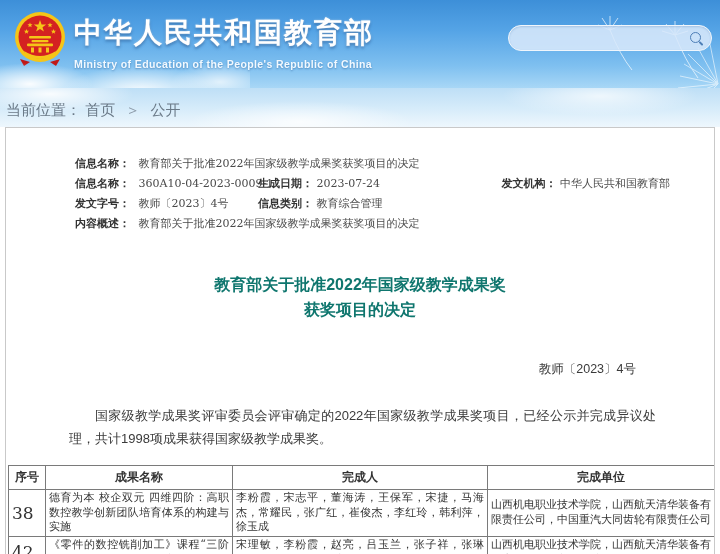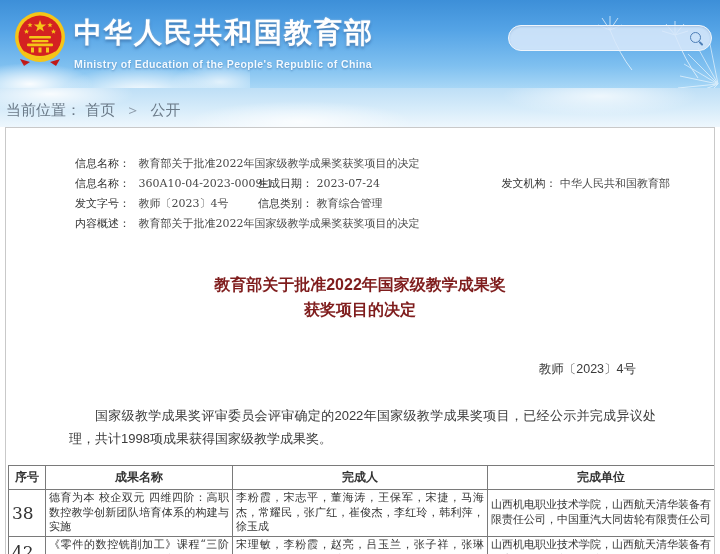--- a/index.html
+++ b/index.html
@@ -46,28 +46,28 @@
   .breadcrumb a { color:#6b7a88; text-decoration:none; cursor:pointer; }
   .crumb-sep { margin:0 6px; color:#8a98a6; }
 
   
   .content { position:absolute; left:5px; top:127px; width:710px; height:427px;
     background:#fff; border:1px solid #c9c9c9; border-bottom:none; overflow:hidden; }
 
   .info { padding:26px 0 0 69px; font-size:11px; color:#4a4a4a;
     font-family:"DejaVu Serif","Liberation Serif",serif; }
   .info-row { line-height:20px; white-space:nowrap; }
-  .info-label { font-weight:normal; color:#333; display:inline-block; }
+  .info-label { font-weight:bold; color:#333; display:inline-block; }
   .w-label { width:60px; }
   .info-val1 { display:inline-block; width:116px; }
   .info-val2 { display:inline-block; width:120px; }
   .gap-mid { display:inline-block; width:58px; }
 
   .doc-title { margin-top:38px; text-align:center; font-size:16px; font-weight:bold;
-    color:#7f1d1d; line-height:25px; }
+    color:#0f766e; line-height:25px; }
   .doc-number { margin-top:39px; padding-right:78px; text-align:right; font-size:12.5px;
     color:#3a3a3a; }
   .doc-paragraph { margin:27px 58px 0 63px; text-indent:2em; font-size:13px;
     line-height:22.5px; color:#3a3a3a; text-align:justify; }
 
   
   .award-table { margin:15px 0 0 2px; width:706px; border-collapse:collapse; table-layout:fixed;
     font-family:"DejaVu Serif","Liberation Serif",serif; }
   .award-table th, .award-table td { border:1px solid #7a7a7a; color:#333; vertical-align:middle; }
   .award-table th { height:24px; font-size:12px; font-weight:bold; text-align:center; background:#fff; }

